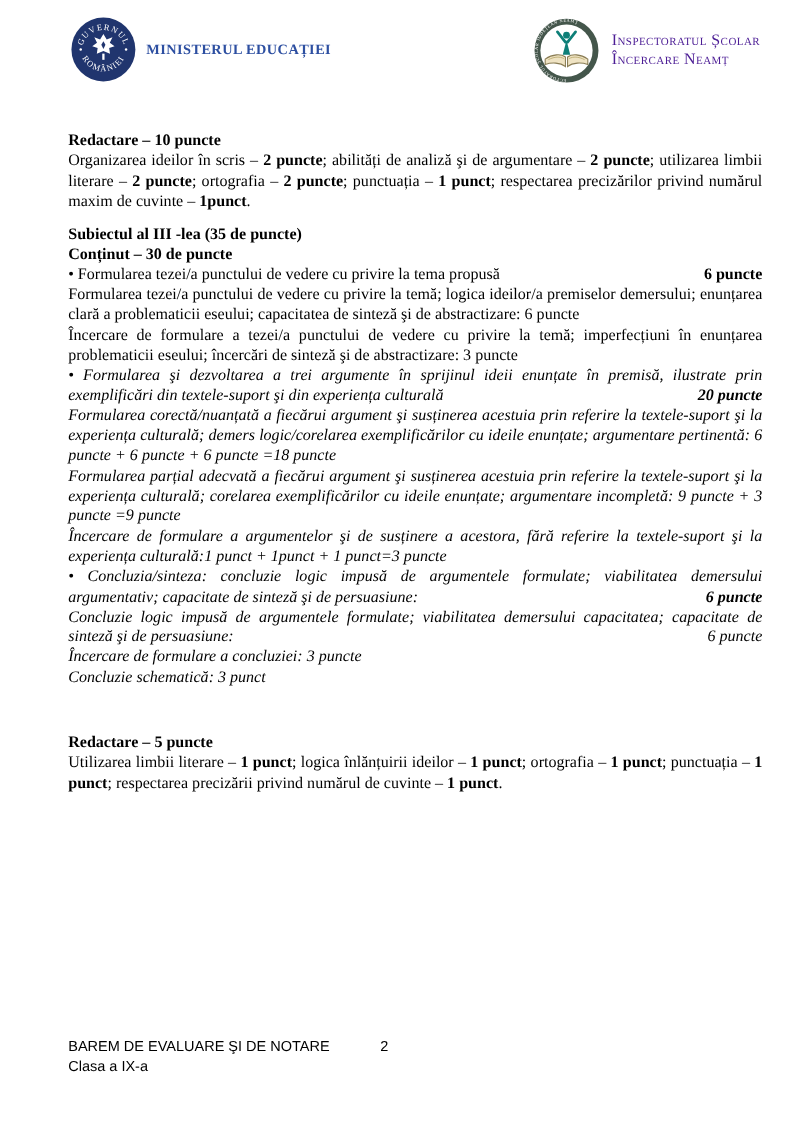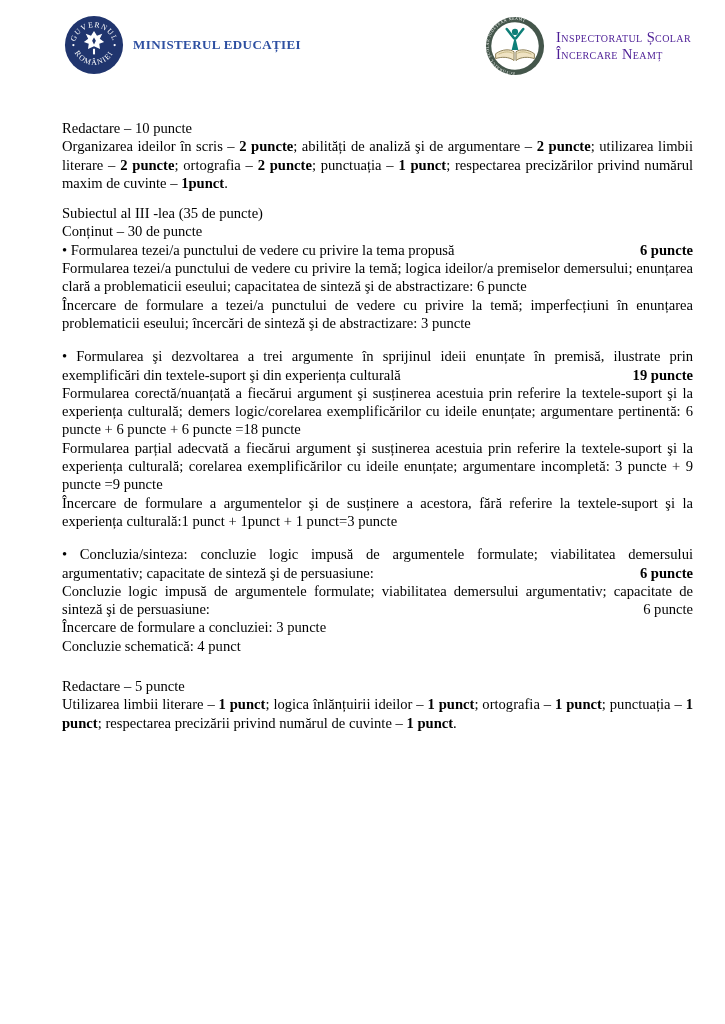--- a/index.html
+++ b/index.html
@@ -36,27 +36,27 @@
     line-height:17px;
     letter-spacing:0.4px;
     color:#4c1d95;
   }
 
   
   .content{
     position:absolute;left:62px;top:119px;width:631px;
     font-size:14.6px;line-height:18.3px;
   }
-  .h{font-weight:normal;margin:0;text-align:left;}
+  .h{font-weight:bold;margin:0;text-align:left;}
   .jp{margin:0;text-align:justify;}
   .b{font-weight:bold;}
   .pts{float:right;}
   .sec-subiect{margin-top:12px;}
-  .bullet-item{margin-top:15px;}
-  .sec-redactare5{margin-top:22px;}
+  .bullet-item{font-style:italic;}
+  .sec-redactare5{margin-top:41px;}
 
   
   .footer{
     position:absolute;left:62px;top:941px;
     font-family:"Liberation Sans", sans-serif;
     font-size:13.2px;line-height:19px;color:#000;
   }
   .footer .page-num{display:inline-block;margin-left:46px;}
 </style>
 </head>
@@ -126,34 +126,38 @@
 
     <section class="sec-subiect">
       <p class="h">Subiectul al III -lea (35 de puncte)</p>
       <p class="h">Conținut – 30 de puncte</p>
 
       <p class="jp"><span>• Formularea tezei/a punctului de vedere cu privire la tema propusă</span><span class="pts b">6 puncte</span></p>
       <p class="jp">Formularea tezei/a punctului de vedere cu privire la temă; logica ideilor/a premiselor demersului; enunțarea clară a problematicii eseului; capacitatea de sinteză şi de abstractizare: 6 puncte</p>
       <p class="jp">Încercare de formulare a tezei/a punctului de vedere cu privire la temă; imperfecțiuni în enunțarea problematicii eseului; încercări de sinteză şi de abstractizare: 3 puncte</p>
 
       <div class="bullet-item">
-        <p class="jp"><span>• Formularea şi dezvoltarea a trei argumente în sprijinul ideii enunțate în premisă, ilustrate prin exemplificări din textele-suport şi din experiența culturală</span><span class="pts b">19 puncte</span></p>
+        <p class="jp"><span>• Formularea şi dezvoltarea a trei argumente în sprijinul ideii enunțate în premisă, ilustrate prin exemplificări din textele-suport şi din experiența culturală</span><span class="pts b">20 puncte</span></p>
         <p class="jp">Formularea corectă/nuanțată a fiecărui argument şi susținerea acestuia prin referire la textele-suport şi la experiența culturală; demers logic/corelarea exemplificărilor cu ideile enunțate; argumentare pertinentă: 6 puncte + 6 puncte + 6 puncte =18 puncte</p>
-        <p class="jp">Formularea parțial adecvată a fiecărui argument şi susținerea acestuia prin referire la textele-suport şi la experiența culturală; corelarea exemplificărilor cu ideile enunțate; argumentare incompletă: 3 puncte + 9 puncte =9 puncte</p>
+        <p class="jp">Formularea parțial adecvată a fiecărui argument şi susținerea acestuia prin referire la textele-suport şi la experiența culturală; corelarea exemplificărilor cu ideile enunțate; argumentare incompletă: 9 puncte + 3 puncte =9 puncte</p>
         <p class="jp">Încercare de formulare a argumentelor şi de susținere a acestora, fără referire la textele-suport şi la experiența culturală:1 punct + 1punct + 1 punct=3 puncte</p>
       </div>
 
       <div class="bullet-item">
         <p class="jp"><span>• Concluzia/sinteza: concluzie logic impusă de argumentele formulate; viabilitatea demersului argumentativ; capacitate de sinteză şi de persuasiune:</span><span class="pts b">6 puncte</span></p>
-        <p class="jp"><span>Concluzie logic impusă de argumentele formulate; viabilitatea demersului argumentativ; capacitate de sinteză şi de persuasiune:</span><span class="pts">6 puncte</span></p>
+        <p class="jp"><span>Concluzie logic impusă de argumentele formulate; viabilitatea demersului capacitatea; capacitate de sinteză şi de persuasiune:</span><span class="pts">6 puncte</span></p>
         <p class="jp">Încercare de formulare a concluziei: 3 puncte</p>
-        <p class="jp">Concluzie schematică: 4 punct</p>
+        <p class="jp">Concluzie schematică: 3 punct</p>
       </div>
     </section>
 
     <section class="sec-redactare5">
       <p class="h">Redactare – 5 puncte</p>
       <p class="jp"><span>Utilizarea limbii literare – </span><span class="b">1 punct</span><span>; logica înlănțuirii ideilor – </span><span class="b">1 punct</span><span>; ortografia – </span><span class="b">1 punct</span><span>; punctuația – </span><span class="b">1 punct</span><span>; respectarea precizării privind numărul de cuvinte – </span><span class="b">1 punct</span><span>.</span></p>
     </section>
   </div>
 
+  <div class="footer">
+    <div><span>BAREM DE EVALUARE ŞI DE NOTARE</span><span class="page-num">2</span></div>
+    <div>Clasa a IX-a</div>
+  </div>
 
 </div>
 
 </body></html>

